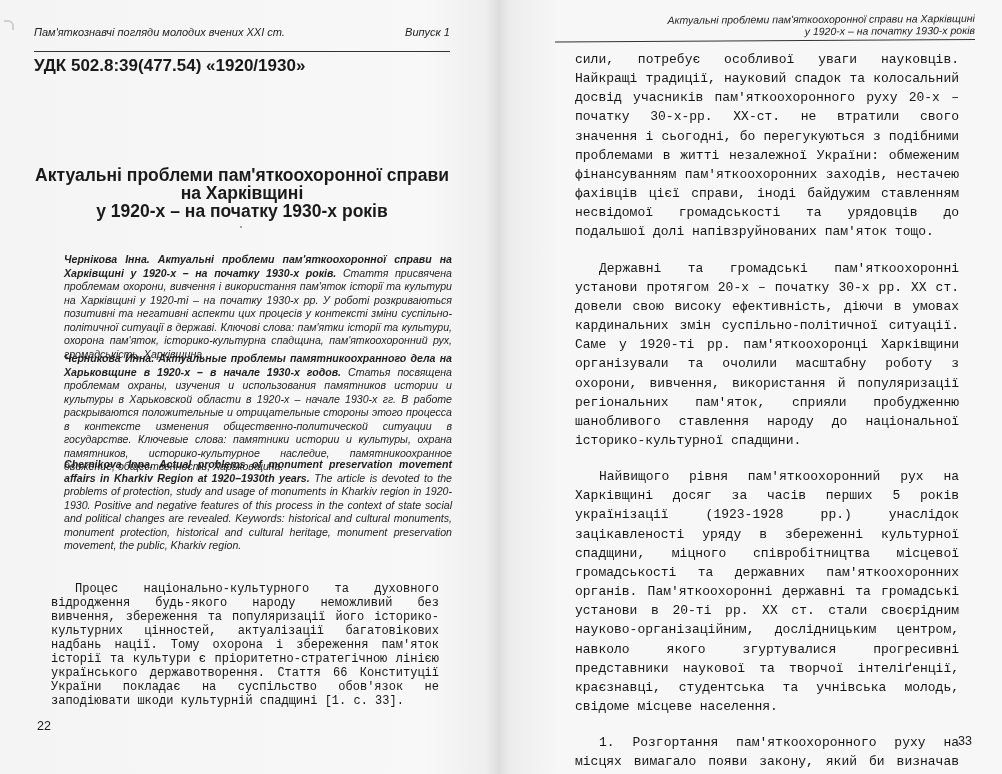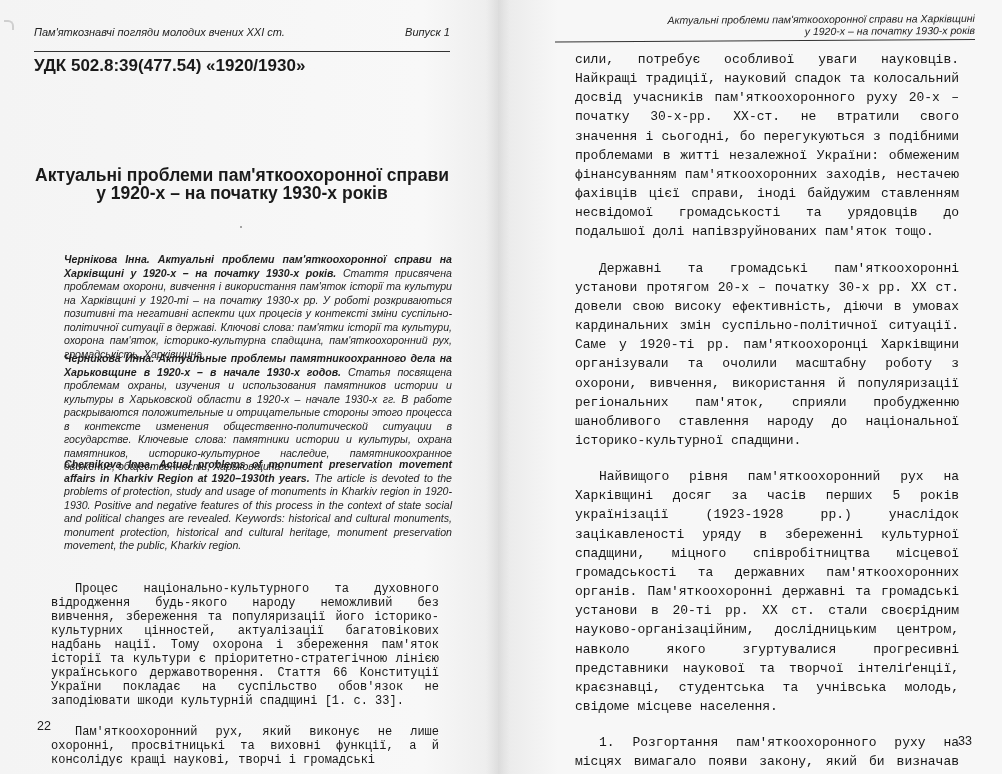--- a/index.html
+++ b/index.html
@@ -80,32 +80,32 @@
 
     <div class="rh-left">
       <span>Пам'яткознавчі погляди молодих вчених XXI ст.</span>
       <span>Випуск 1</span>
     </div>
 
     <div class="udk">УДК 502.8:39(477.54) «1920/1930»</div>
 
     <div class="title">
       <div>Актуальні проблеми пам'яткоохоронної справи</div>
+      <div>на Харківщині</div>
       <div>у 1920-х – на початку 1930-х років</div>
     </div>
 
     <div class="abstract abs-uk"><b>Чернікова Інна. Актуальні проблеми пам'яткоохоронної справи на Харківщині у 1920-х – на початку 1930-х років.</b><span> Стаття присвячена проблемам охорони, вивчення і використання пам'яток історії та культури на Харківщині у 1920-ті – на початку 1930-х рр. У роботі розкриваються позитивні та негативні аспекти цих процесів у контексті зміни суспільно-політичної ситуації в державі. Ключові слова: пам'ятки історії та культури, охорона пам'яток, історико-культурна спадщина, пам'яткоохоронний рух, громадськість, Харківщина.</span></div>
 
     <div class="abstract abs-ru"><b>Черникова Инна. Актуальные проблемы памятникоохранного дела на Харьковщине в 1920-х – в начале 1930-х годов.</b><span> Статья посвящена проблемам охраны, изучения и использования памятников истории и культуры в Харьковской области в 1920-х – начале 1930-х гг. В работе раскрываются положительные и отрицательные стороны этого процесса в контексте изменения общественно-политической ситуации в государстве. Ключевые слова: памятники истории и культуры, охрана памятников, историко-культурное наследие, памятникоохранное движение, общественность, Харьковщина.</span></div>
 
     <div class="abstract abs-en"><b>Chernikova Inna. Actual problems of monument preservation movement affairs in Kharkiv Region at 1920–1930th years.</b><span> The article is devoted to the problems of protection, study and usage of monuments in Kharkiv region in 1920-1930. Positive and negative features of this process in the context of state social and political changes are revealed. Keywords: historical and cultural monuments, monument protection, historical and cultural heritage, monument preservation movement, the public, Kharkiv region.</span></div>
 
     <div class="body-left">
       <p class="para">Процес національно-культурного та духовного відродження будь-якого народу неможливий без вивчення, збереження та популяризації його історико-культурних цінностей, актуалізації багатовікових надбань нації. Тому охорона і збереження пам'яток історії та культури є пріоритетно-стратегічною лінією українського державотворення. Стаття 66 Конституції України покладає на суспільство обов'язок не заподіювати шкоди культурній спадщині [1. с. 33].</p>
-      <p class="para">Пам'яткоохоронний рух, який виконує не лише охоронні, просвітницькі та виховні функції, а й консолідує кращі наукові, творчі і громадські</p>
     </div>
 
     <div class="pageno pageno-left">22</div>
     <div class="speck" style="left:240px;top:226px;"></div>
   </div>
 
   <div class="page page-right">
   </div>
 
   <div class="gutter-shadow"></div>

